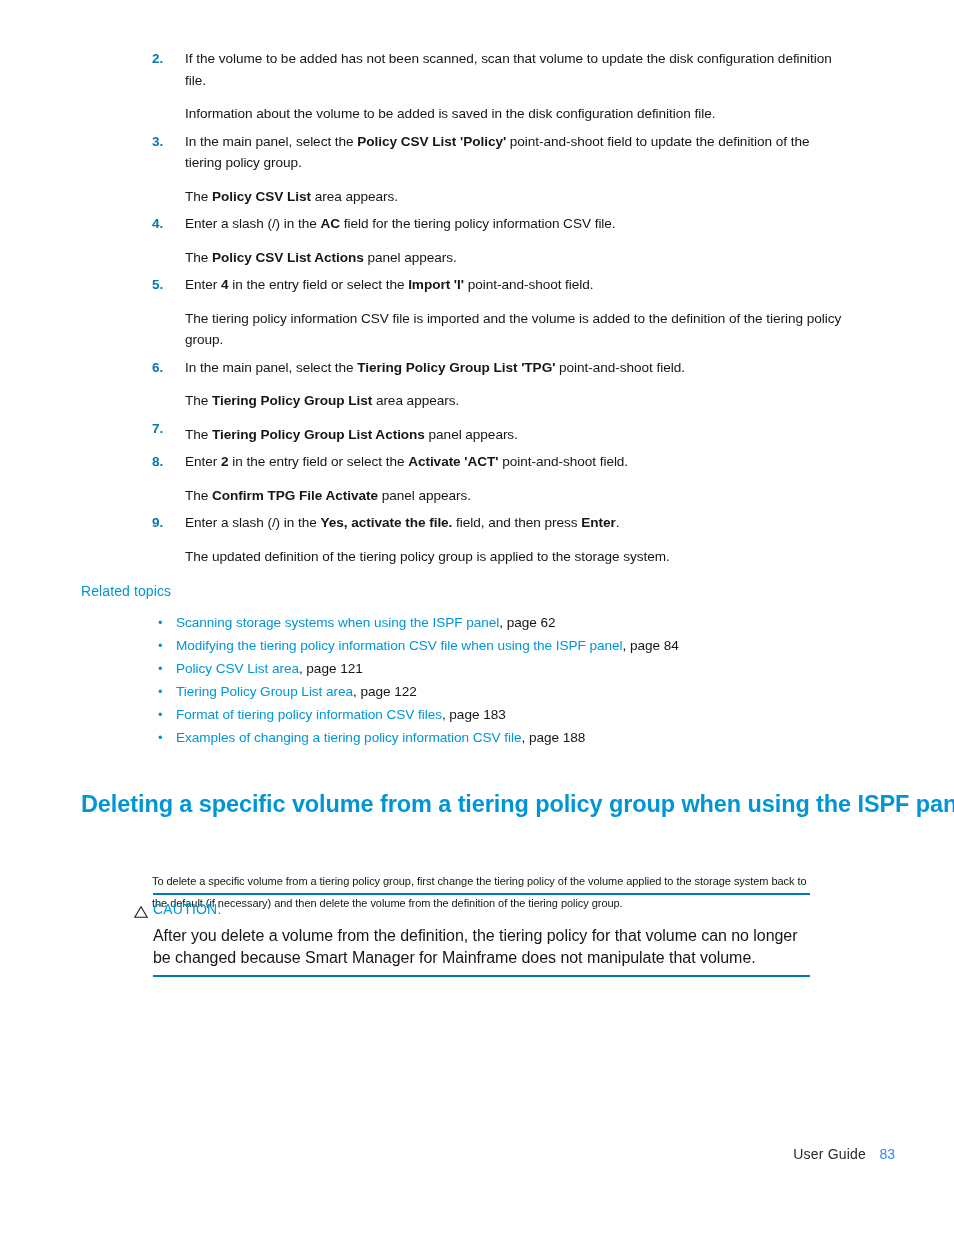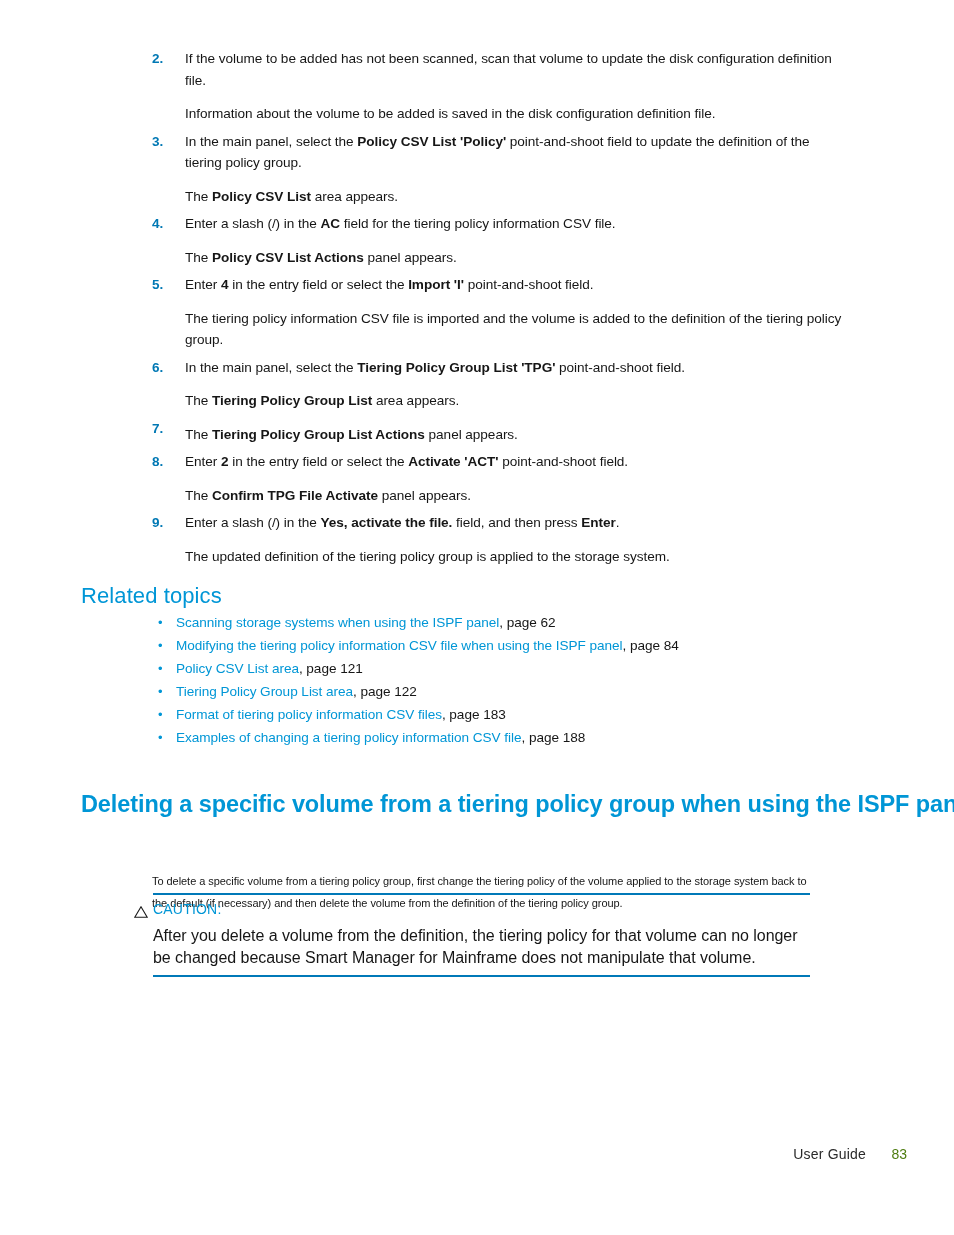--- a/index.html
+++ b/index.html
@@ -63,21 +63,21 @@
     margin-bottom: 6px;
     letter-spacing: -0.05px;
   }
   b { font-weight: bold; }
 
   
   .related-heading {
     position: absolute;
     left: 81px;
     top: 583px;
-    font-size: 22px;
+    font-size: 14px;
     color: #0096d6;
     letter-spacing: 0.1px;
   }
   .related-list {
     position: absolute;
     left: 157px;
     top: 611px;
     width: 700px;
   }
   .related-item {
@@ -192,25 +192,25 @@
     position: absolute;
     right: 133px;
     top: 0;
     font-size: 14px;
     line-height: 22px;
     color: #2a2a2a;
     letter-spacing: 0.2px;
   }
   .footer-page {
     position: absolute;
-    right: 92px;
+    right: 104px;
     top: 0;
     font-size: 14px;
     line-height: 22px;
-    color: #4d7c0f;
+    color: #3b82f6;
   }
 </style>
 </head>
 <body>
 
 <div class="page">
 
   <div class="proc" id="procedure-list">
       <div class="proc-step"><span class="proc-num">2.</span><span class="proc-text"><span>If the volume to be added has not been scanned, scan that volume to update the disk configuration definition file.</span></span></div>
       <div class="proc-result"><span>Information about the volume to be added is saved in the disk configuration definition file.</span></div>

